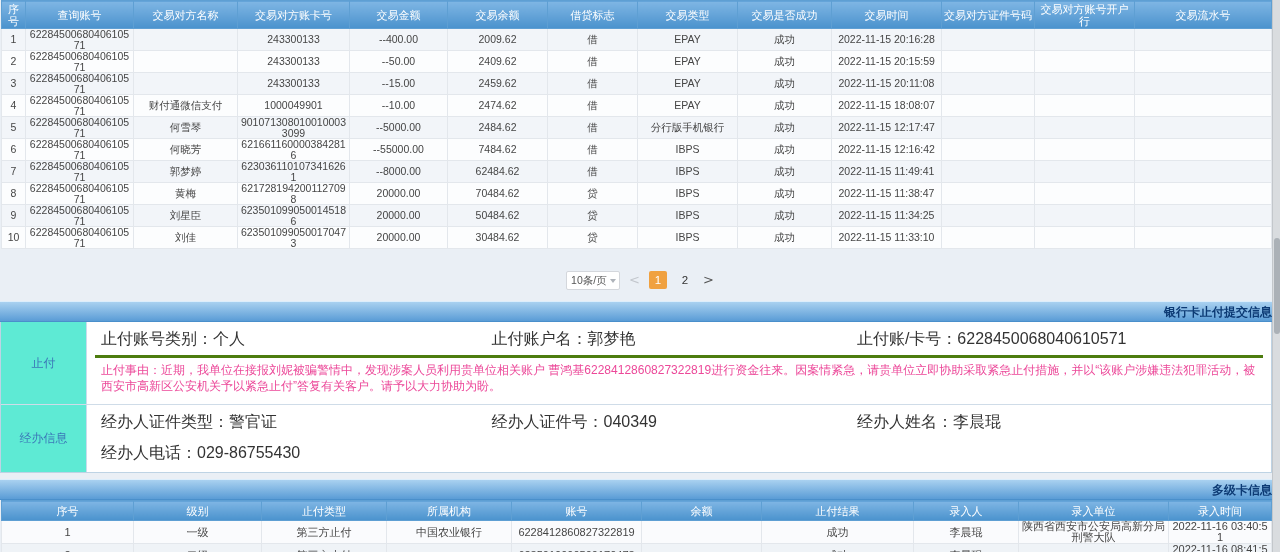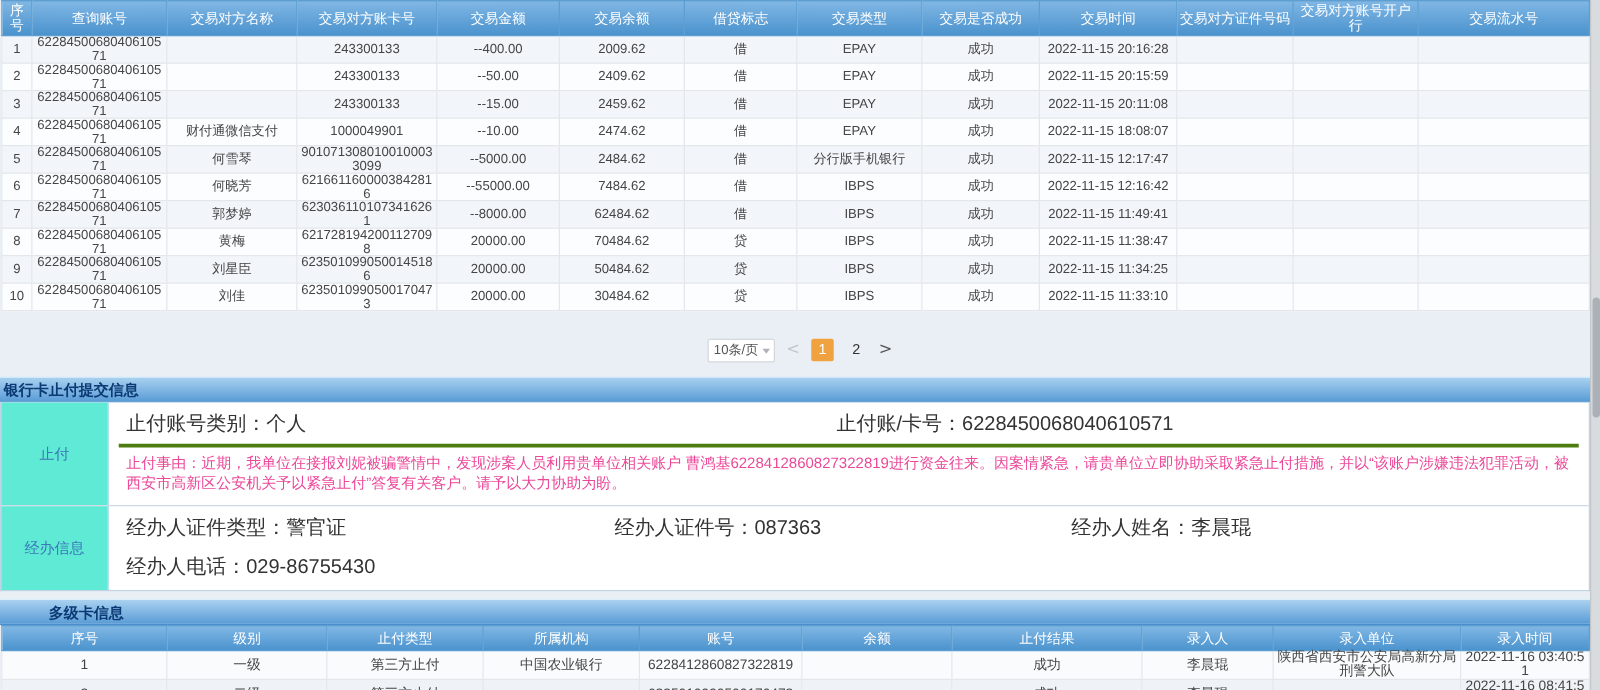--- a/index.html
+++ b/index.html
@@ -35,21 +35,21 @@
   .pg-btn { font-size:13px; line-height:18px; color:#555; cursor:pointer; font-family:"DejaVu Sans",sans-serif; }
   .pg-btn.prev { color:#c2c6cc; }
   .pg-num { min-width:18px; height:18px; line-height:18px; text-align:center; font-size:11.5px; color:#333; cursor:pointer; border-radius:2px; }
   .pg-num.active { background:var(--active_page_bg,#f0a140); color:#fff; }
 
   
   .section-bar {
     width:1272px; height:21px; margin-top:8px;
     background:linear-gradient(var(--section_grad_top,#a9d1f0), var(--section_grad_bottom,#5a9cd6));
     border-top:1px solid #ddeefb; border-bottom:1px solid #4a8fcb;
-    color:var(--section_title,#0c3a74); font-size:12px; font-weight:bold; line-height:20px; padding-left:3px;
+    color:var(--section_title,#0c3a74); font-size:12px; font-weight:bold; line-height:20px; padding-left:3px;text-align:right;
   }
   .section-bar.multi-bar { margin-top:6px;padding-left:39px; }
 
   
   .panel { width:1272px; background:#fff; border:1px solid #bed3e4; border-top:none; }
   .pgroup { display:flex; }
   .pgroup + .pgroup { border-top:1px solid #cfdce8; }
   .pgroup-label { width:86px; background:#5eead4; color:var(--label_blue,#3b78b8); font-size:12px;
                   display:flex; align-items:center; justify-content:center; border-right:1px solid #c9dcec; }
   .pgroup-content { flex:1; padding:2px 8px 3px 8px; }
@@ -266,31 +266,32 @@
     <span class="pg-btn next">&gt;</span>
   </div>
 
   <div class="section-bar">银行卡止付提交信息</div>
   <div class="panel">
     <div class="pgroup">
       <div class="pgroup-label">止付</div>
       <div class="pgroup-content">
         <div class="frow">
           <div class="field c1">止付账号类别：个人</div>
+          <div class="field c2">止付账户名：郭梦艳</div>
           <div class="field c3">止付账/卡号：6228450068040610571</div>
         </div>
         <div class="reason">止付事由：近期，我单位在接报刘妮被骗警情中，发现涉案人员利用贵单位相关账户 曹鸿基6228412860827322819进行资金往来。因案情紧急，请贵单位立即协助采取紧急止付措施，并以“该账户涉嫌违法犯罪活动，被西安市高新区公安机关予以紧急止付”答复有关客户。请予以大力协助为盼。</div>
       </div>
     </div>
     <div class="pgroup">
       <div class="pgroup-label">经办信息</div>
       <div class="pgroup-content">
         <div class="frow">
           <div class="field c1">经办人证件类型：警官证</div>
-          <div class="field c2">经办人证件号：087363</div>
+          <div class="field c2">经办人证件号：040349</div>
           <div class="field c3">经办人姓名：李晨琨</div>
         </div>
         <div class="frow">
           <div class="field full">经办人电话：029-86755430</div>
         </div>
       </div>
     </div>
   </div>
 
   <div class="section-bar multi-bar">多级卡信息</div>

